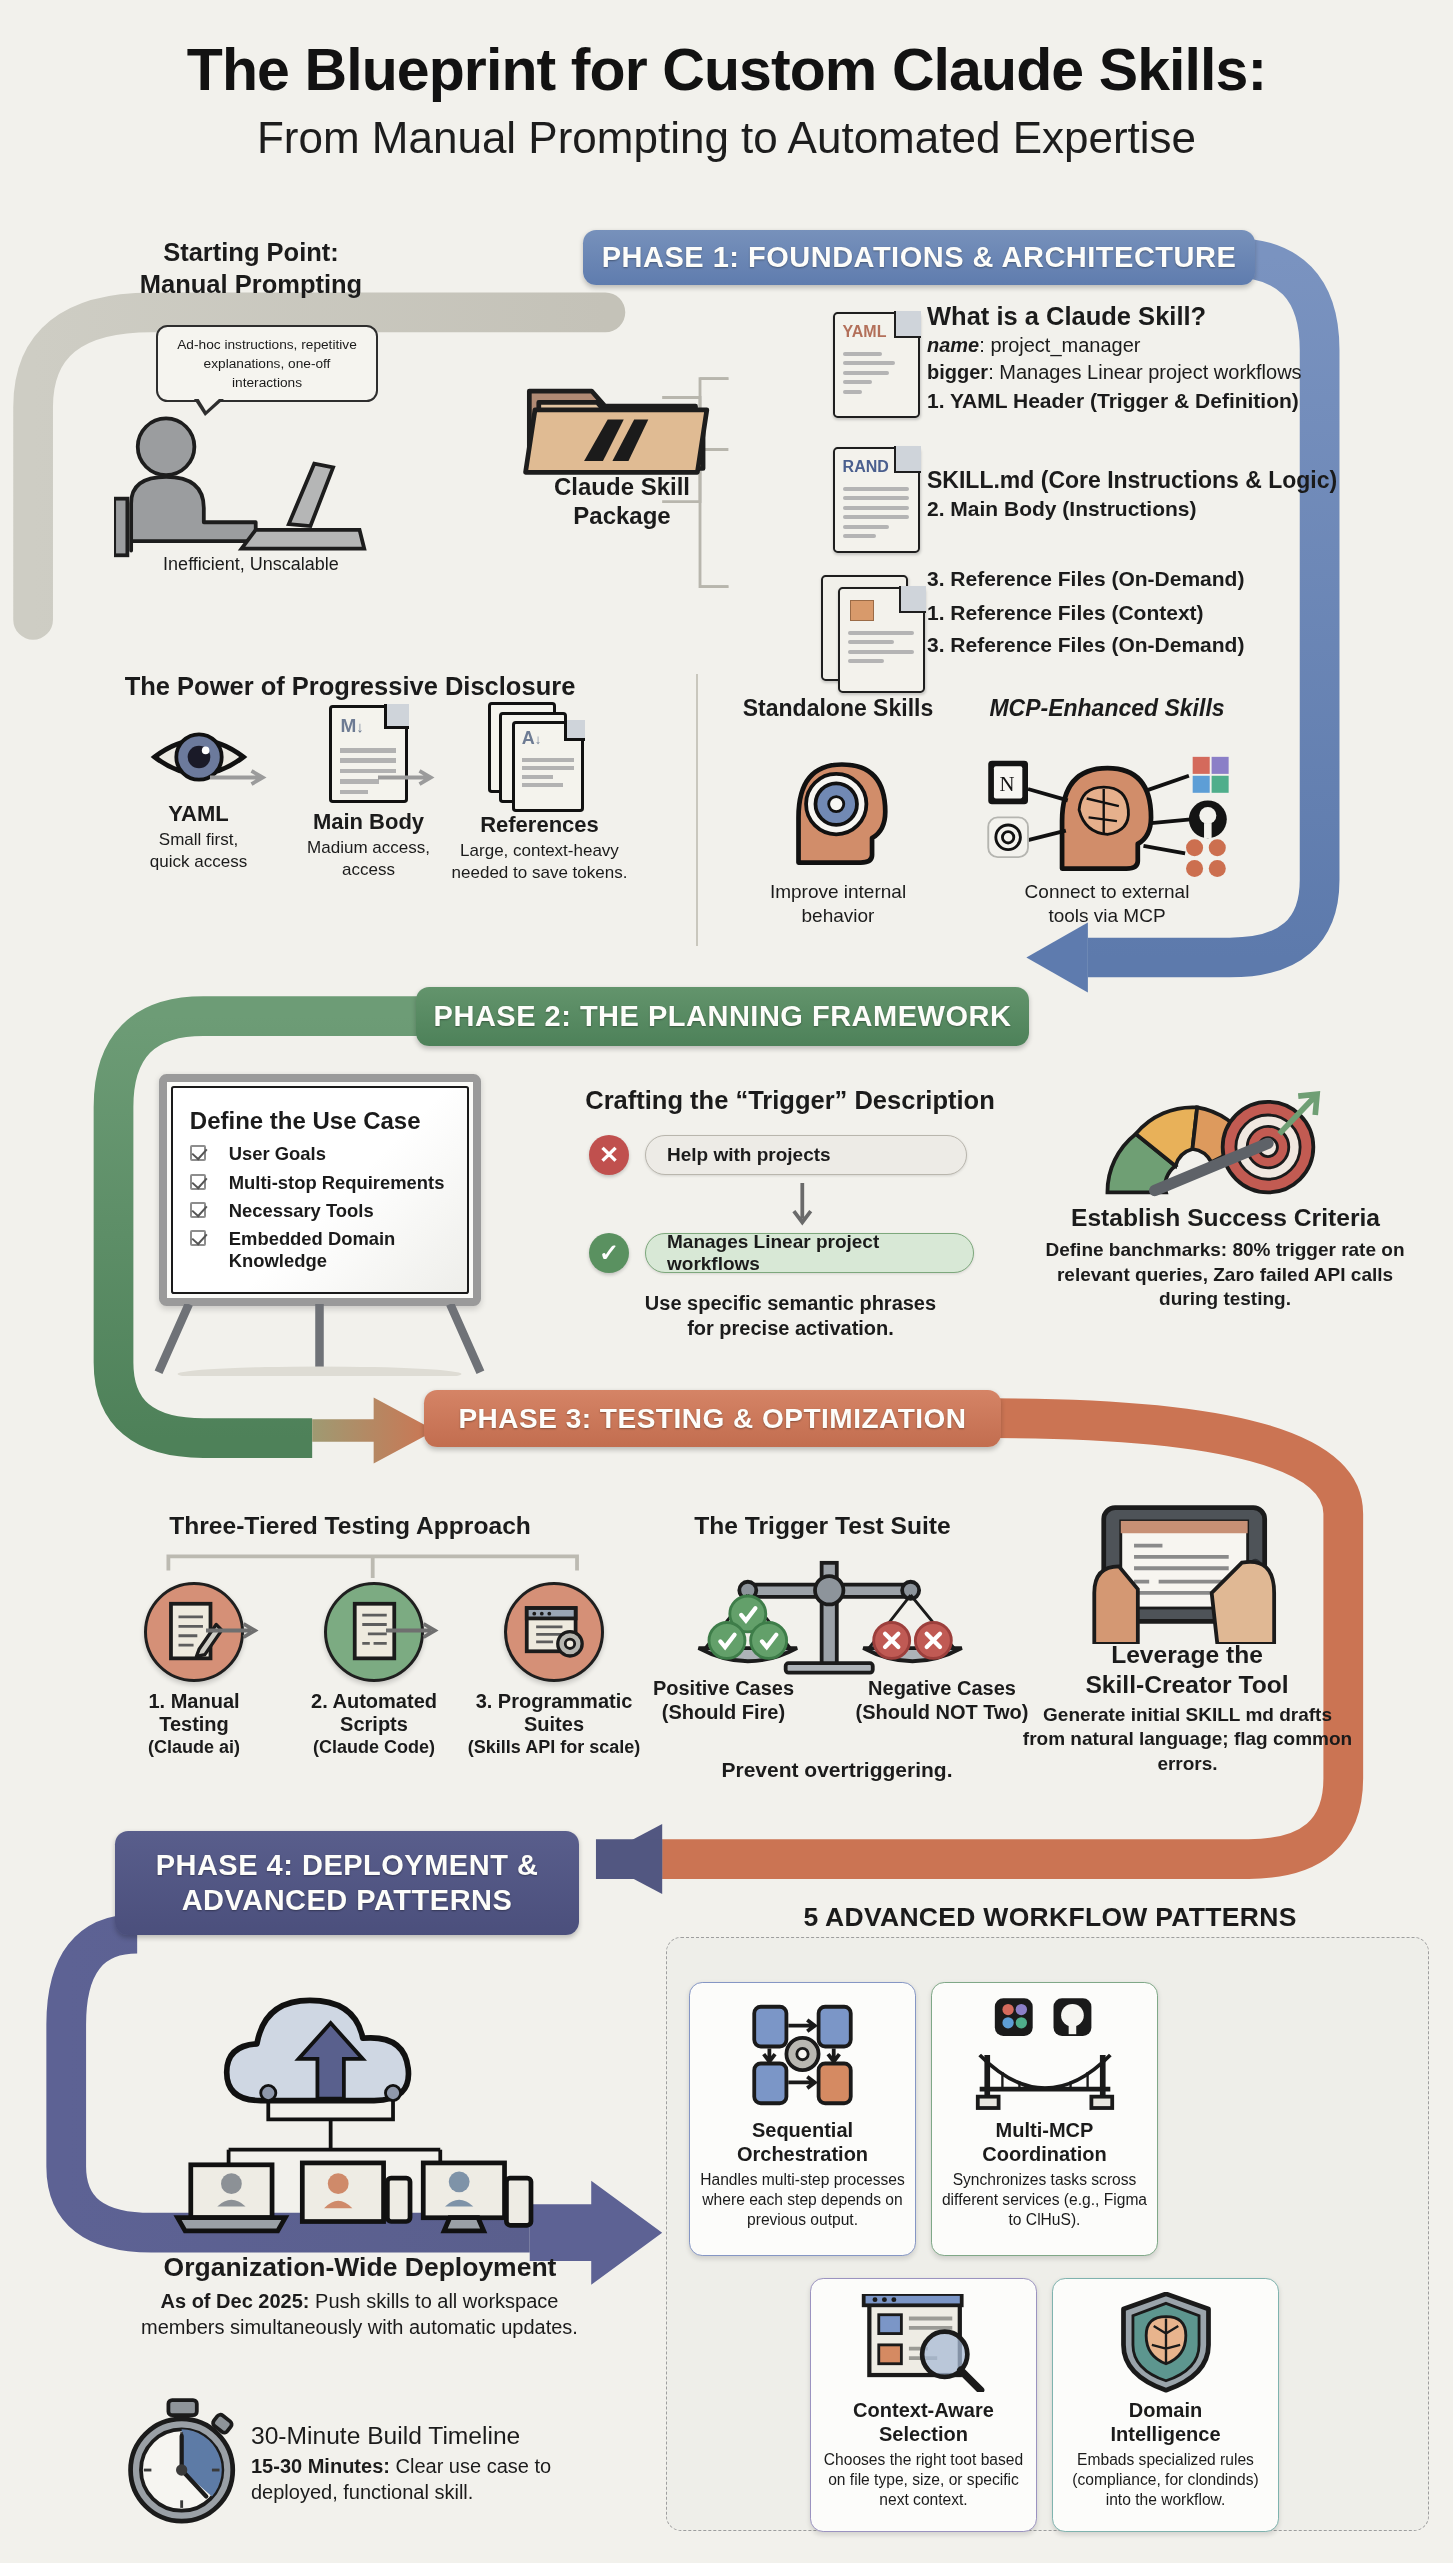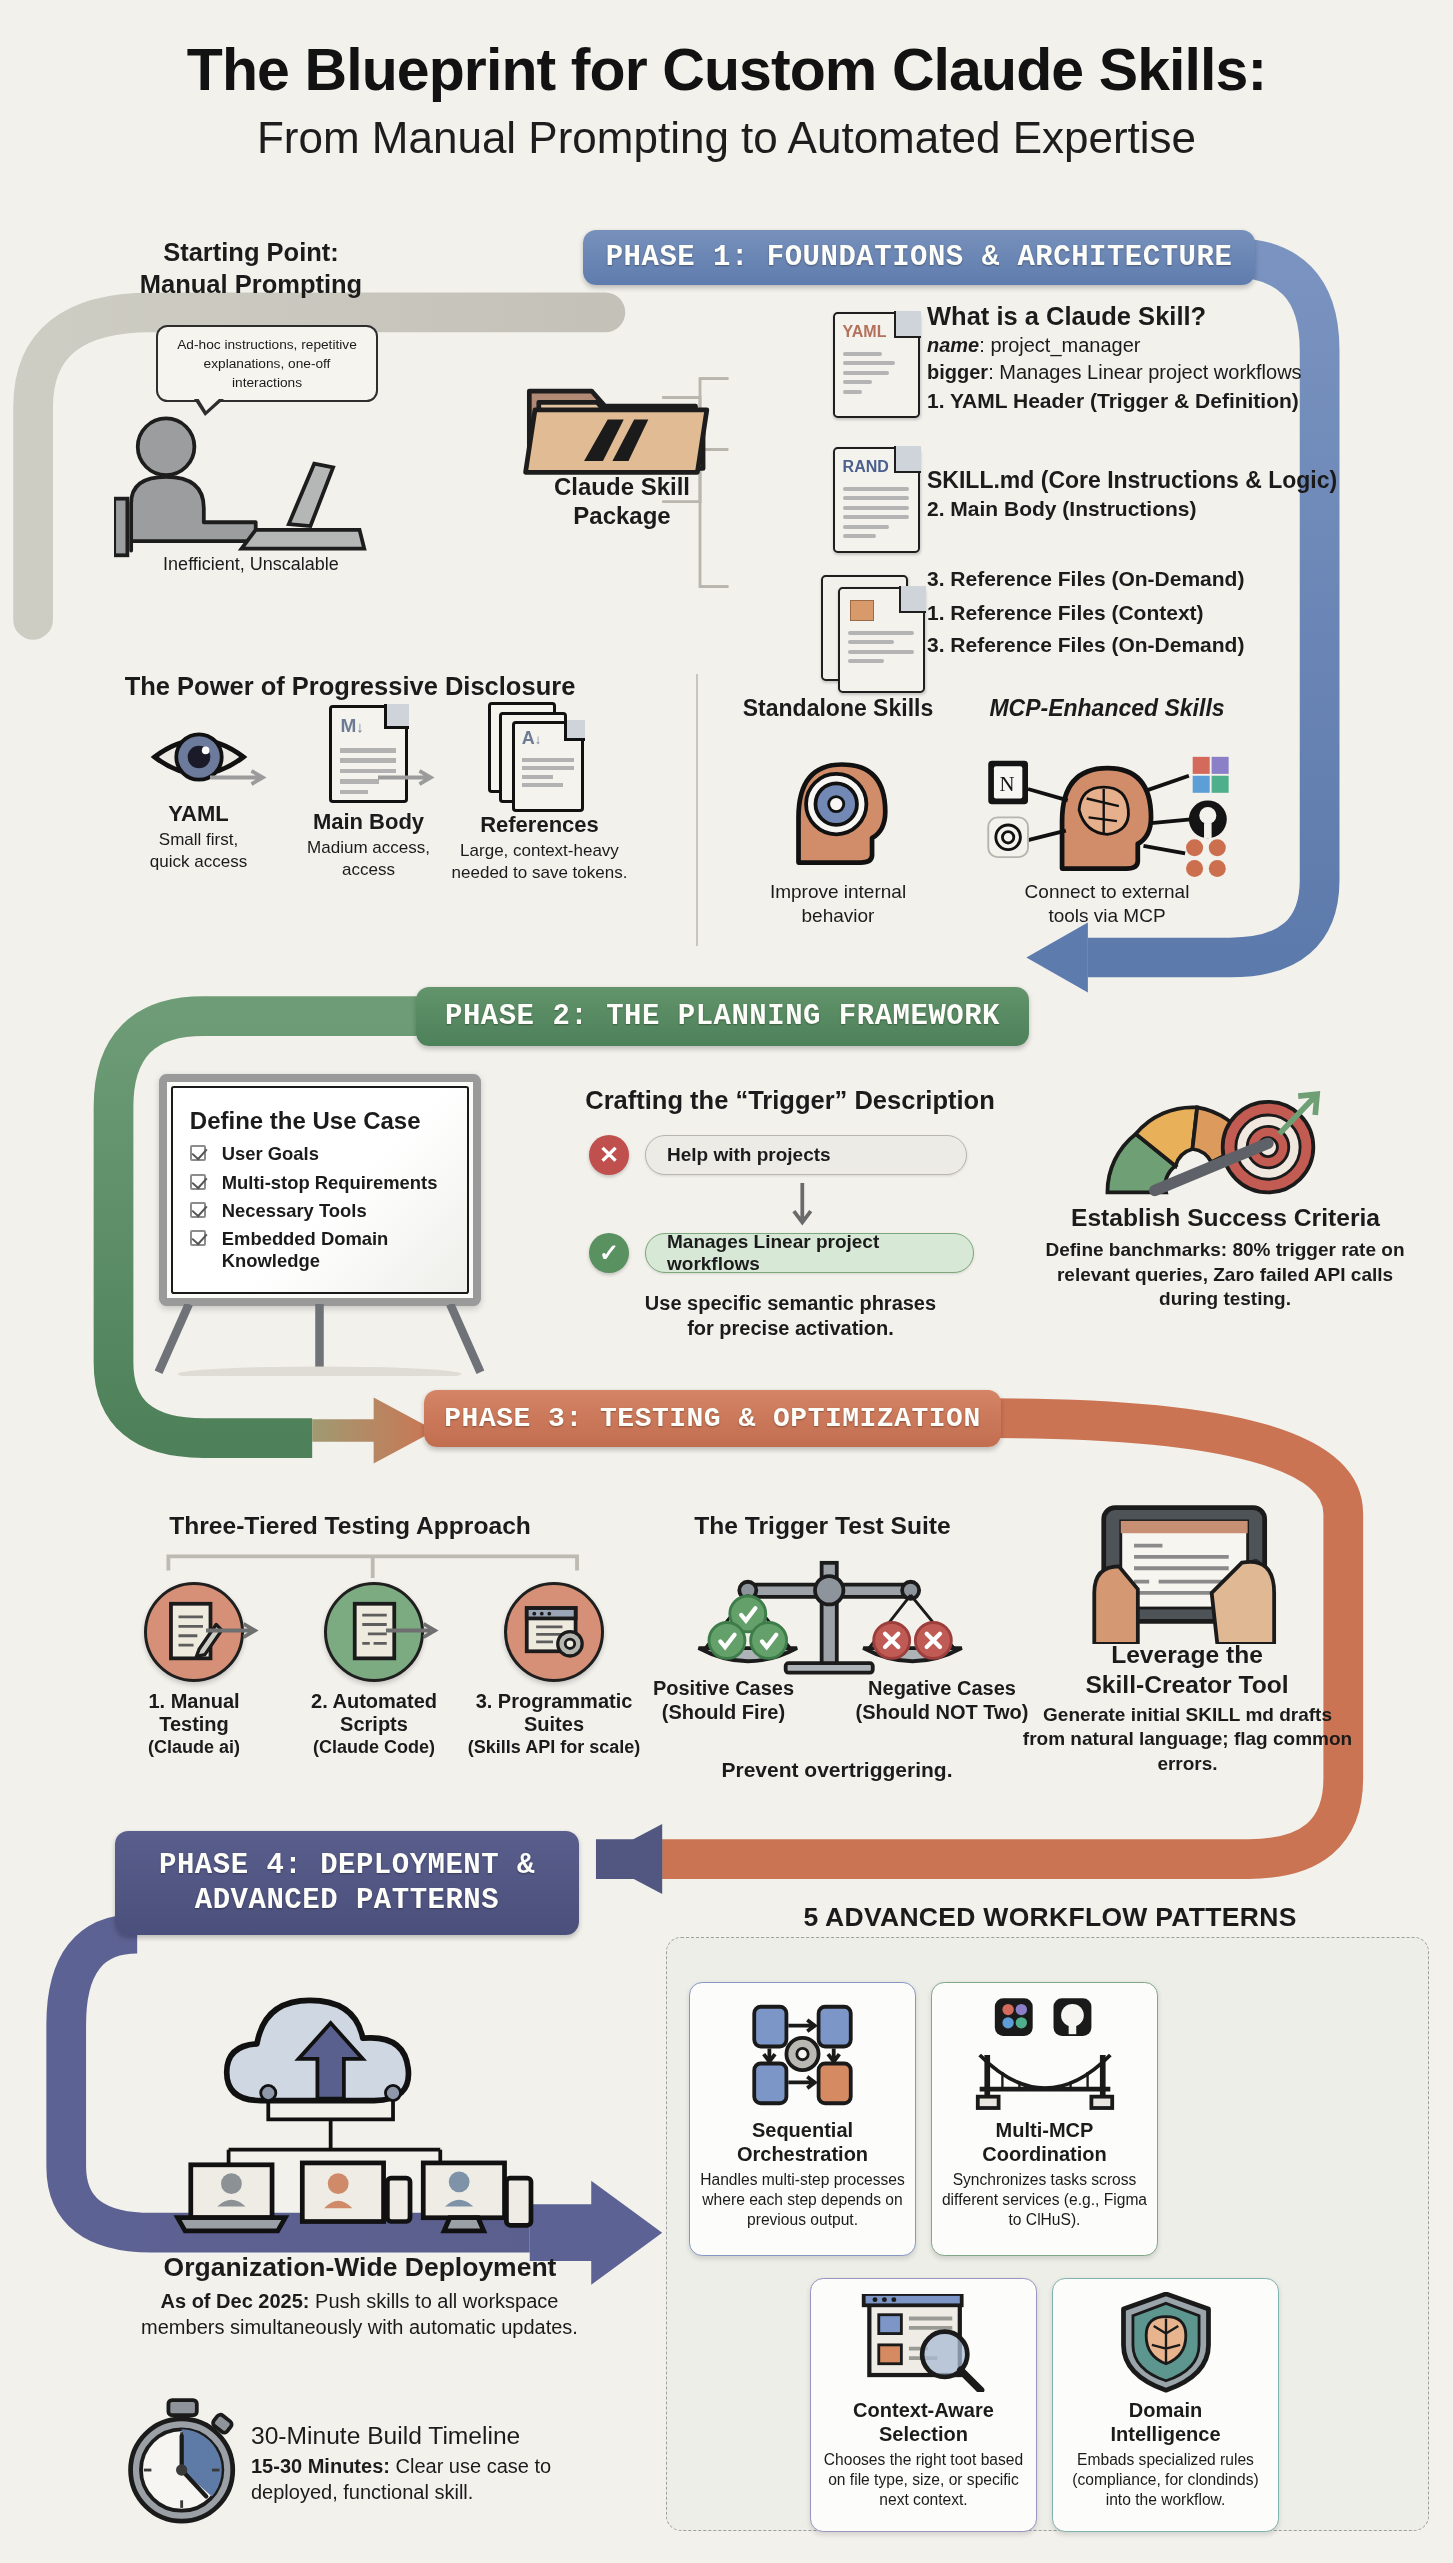--- a/index.html
+++ b/index.html
@@ -29,21 +29,20 @@
   .phase-banner {
     border-radius: 13.2px;
     color: #fdfdfa;
     font-weight: bold;
     letter-spacing: 0.5px;
     display: flex; align-items: center; justify-content: center;
     text-align: center;
     box-shadow: 0 2.8px 5.7px rgba(0,0,0,.22);
     text-shadow: 0 0.9px 1.9px rgba(0,0,0,.35);
     padding: 0 17px;
-    font-family: Liberation Mono, monospace;
   }
   #phase1-banner { left: 583px; top: 230px; width: 672px; height: 55px;
     background: linear-gradient(180deg,#7791bb,#5f7cae); font-size: 29px; }
   #phase2-banner { left: 416px; top: 987px; width: 613px; height: 59px;
     background: linear-gradient(180deg,#63946c,#4d8159); font-size: 29px; }
   #phase3-banner { left: 424px; top: 1390px; width: 577px; height: 57px;
     background: linear-gradient(180deg,#d58466,#c26d4f); font-size: 28px; }
   #phase4-banner { left: 115px; top: 1831px; width: 464px; height: 104px;
     background: linear-gradient(180deg,#595e8c,#4b4f7c); font-size: 29px;
     line-height: 1.22; }
@@ -117,21 +116,21 @@
   #mcp-desc { left:965px; top:880px; width:284px; text-align:center; font-size:19px; line-height:1.25; }
   #p1-divider { left:696px; top:674px; width:1.9px; height:272px; background:#c9c7bd; }
 
   
   #whiteboard { left:159px; top:1074px; width:322px; height:232px;
     background:#fbfbf8; border:8.5px solid #9a9a9a; border-radius:7.6px;
     box-shadow: 0 2.8px 6.6px rgba(0,0,0,.17); }
   #wb-inner { position:absolute; inset:3.8px; border:2.8px solid #1a1a1a; border-radius:2.8px;
     background:linear-gradient(135deg,#ffffff 55%,#eeeeea 100%); padding:19px 17px; }
   #wb-title { font-size:24px; font-weight:bold; margin-bottom:8.5px; }
-  .wb-item { display:flex; align-items:flex-start; gap:16px; font-size:18.4px;
+  .wb-item { display:flex; align-items:flex-start; gap:23px; font-size:18.4px;
     font-weight:bold; line-height:1.18; margin-bottom:6.6px; }
   .chk { flex:0 0 auto; width:16px; height:16px; border:2.4px solid #8d8d8d;
     border-radius:1.9px; position:relative; margin-top:1.9px; }
   .chk:after{ content:""; position:absolute; left:2.8px; top:-1.9px; width:6.6px;height:12.3px;
     border:solid #555; border-width:0 2.5px 2.5px 0; transform:rotate(42deg); }
 
   
   #trig-title { left:544px; top:1086px; width:492px; text-align:center;
     font-size:25.5px; font-weight:bold; }
   .pill { position:absolute; height:40px; border-radius:20px; display:flex;

